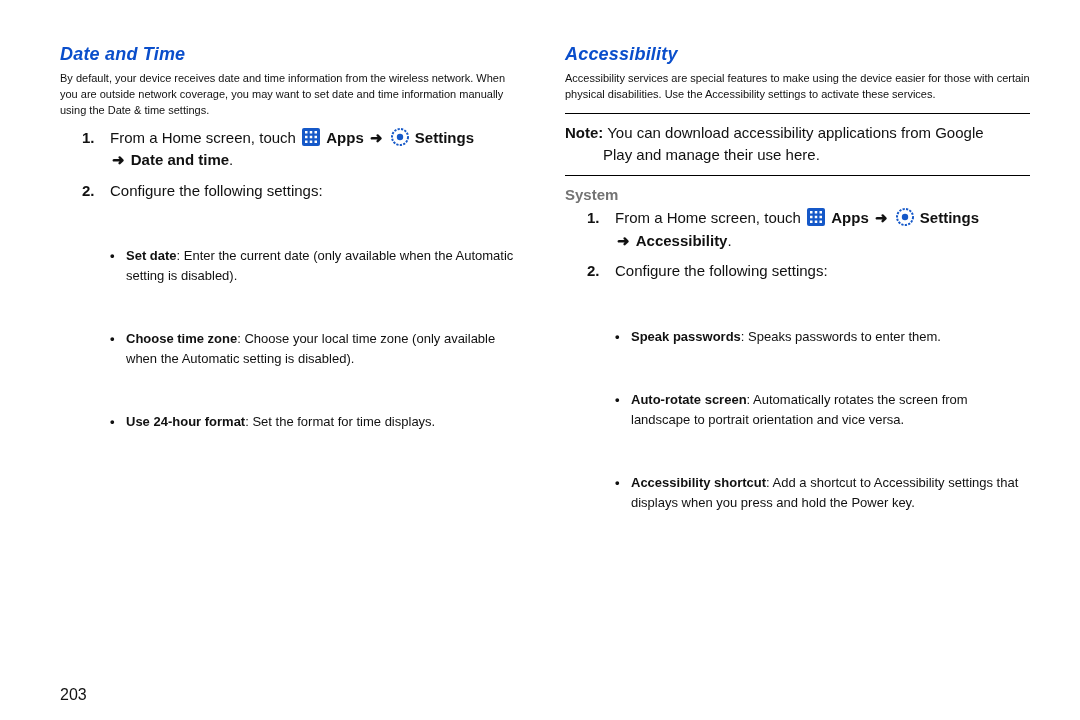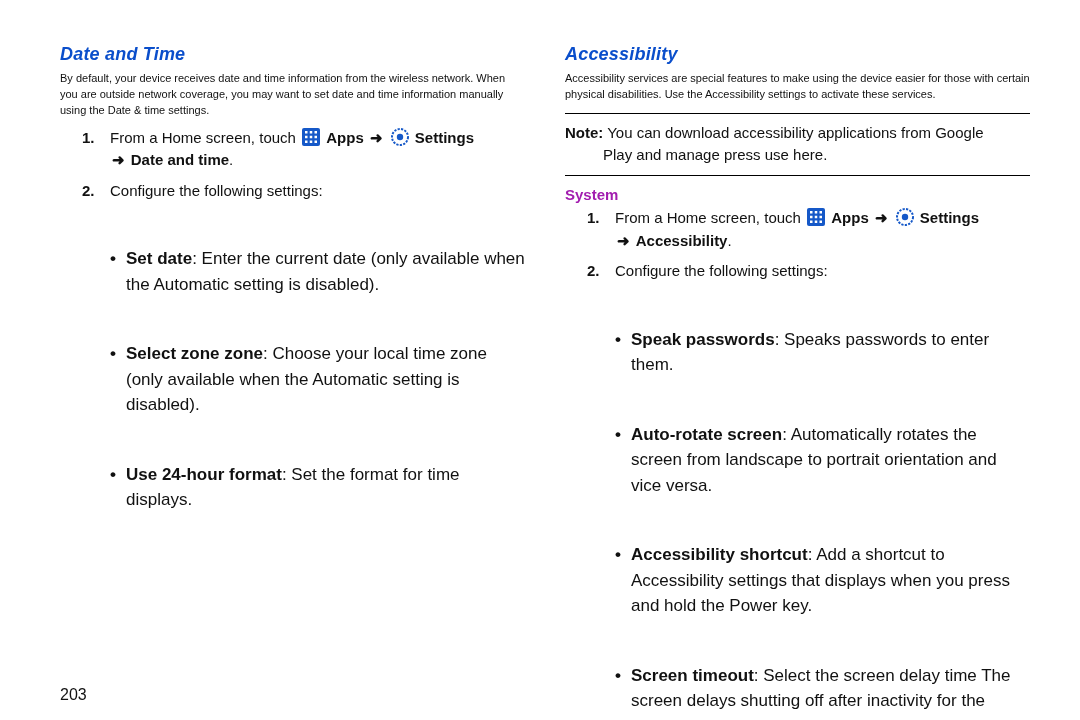--- a/index.html
+++ b/index.html
@@ -28,21 +28,21 @@
     font-style: italic;
     font-weight: 900;
     color: #0a4ecb;
     font-size: 18px;
     letter-spacing: 0.2px;
     margin: 4px 0 6px 0;
   }
   .subheading {
     font-family: Arial, Helvetica, sans-serif;
     font-weight: 900;
-    color: #a21caf;
+    color: #737373;
     font-size: 15px;
     margin: 10px 0 4px 0;
   }
   .body {
     font-size: 11px;
     line-height: 1.45;
     letter-spacing: 0px;
     margin: 2px 0 8px 0;
   }
   ol.steps {
@@ -66,21 +66,21 @@
   }
   ul.bullets {
     list-style: none;
     padding: 0;
     margin: 4px 0 4px 50px;
   }
   ul.bullets > li {
     position: relative;
     padding-left: 16px;
     margin-bottom: 10px;
-    font-size: 17px;
+    font-size: 13px;
     line-height: 1.5;
     font-family: "Arial Narrow", Arial, sans-serif;
     font-stretch: condensed;
     margin-top: 44px;
   }
   ul.bullets > li::before {
     content: "•";
     position: absolute;
     left: 0;
     top: 0;
@@ -155,33 +155,33 @@
         <span class="bold">Settings</span>
         <br>
         <span class="arrow">➜</span>
         <span class="bold">Date and time</span><span>.</span>
       </li>
       <li>Configure the following settings:</li>
     </ol>
 
     <ul class="bullets">
       <li><span class="bold">Set date</span><span>: Enter the current date (only available when the Automatic setting is disabled).</span></li>
-      <li><span class="bold">Select zone zone</span><span>: Choose your local time zone (only available when the Automatic setting is disabled).</span></li>
+      <li><span class="bold">Choose time zone</span><span>: Choose your local time zone (only available when the Automatic setting is disabled).</span></li>
       <li><span class="bold">Use 24-hour format</span><span>: Set the format for time displays.</span></li>
     </ul>
   </div>
 
   <div class="col">
     <div class="heading">Accessibility</div>
     <div class="body">Accessibility services are special features to make using the device easier for those with certain physical disabilities. Use the Accessibility settings to activate these services.</div>
 
     <hr class="noterule">
     <div class="note">
       <span class="bold">Note:</span><span> You can download accessibility applications from Google</span>
-      <span class="indent">Play and manage press use here.</span>
+      <span class="indent">Play and manage their use here.</span>
     </div>
     <hr class="noterule">
 
     <div class="subheading">System</div>
 
     <ol class="steps">
       <li>
         <span>From a Home screen, touch</span>
         <span class="icon">
           <svg viewBox="0 0 18 18">
@@ -212,18 +212,17 @@
         <span class="arrow">➜</span>
         <span class="bold">Accessibility</span><span>.</span>
       </li>
       <li>Configure the following settings:</li>
     </ol>
 
     <ul class="bullets">
       <li><span class="bold">Speak passwords</span><span>: Speaks passwords to enter them.</span></li>
       <li><span class="bold">Auto-rotate screen</span><span>: Automatically rotates the screen from landscape to portrait orientation and vice versa.</span></li>
       <li><span class="bold">Accessibility shortcut</span><span>: Add a shortcut to Accessibility settings that displays when you press and hold the Power key.</span></li>
-      <li><span class="bold">Screen timeout</span><span>: Select the screen delay time The screen delays shutting off after inactivity for the selected period of time. Options are: 15 or 30 seconds; or 1, 2, 5, 10, or 30 minutes.</span></li>
     </ul>
   </div>
 
   <div class="pagenum">203</div>
 </div>
 
 </body></html>

